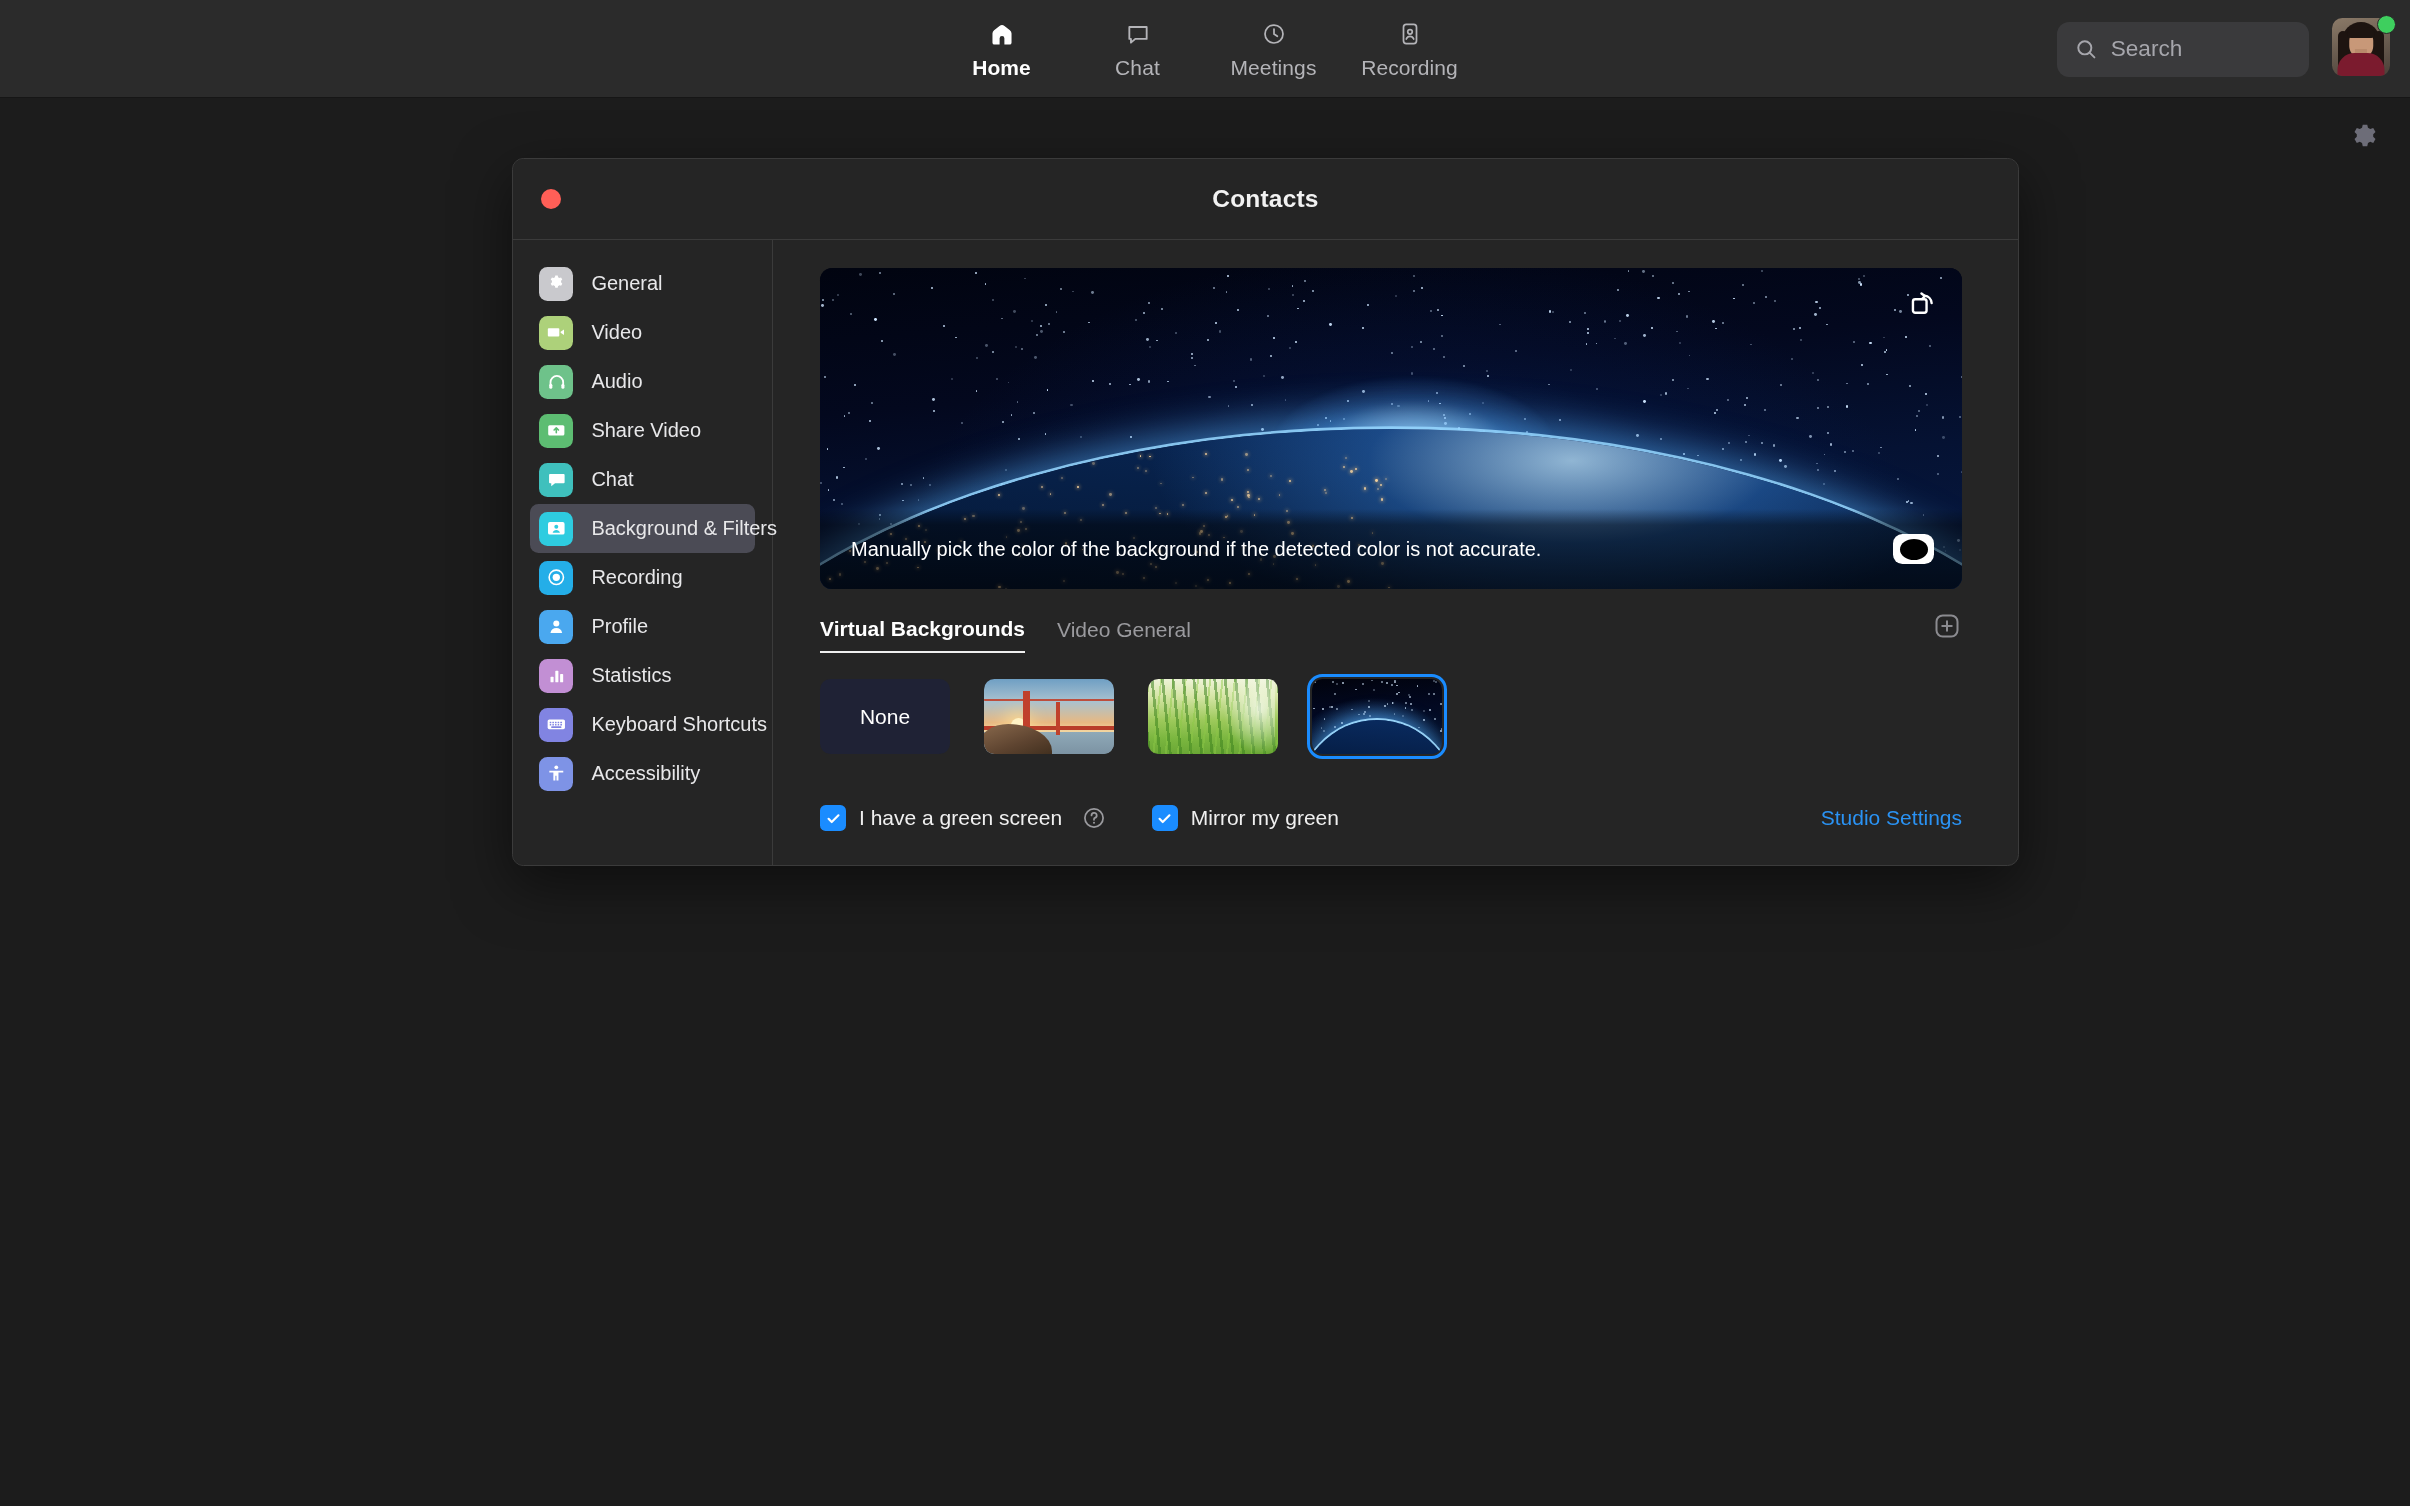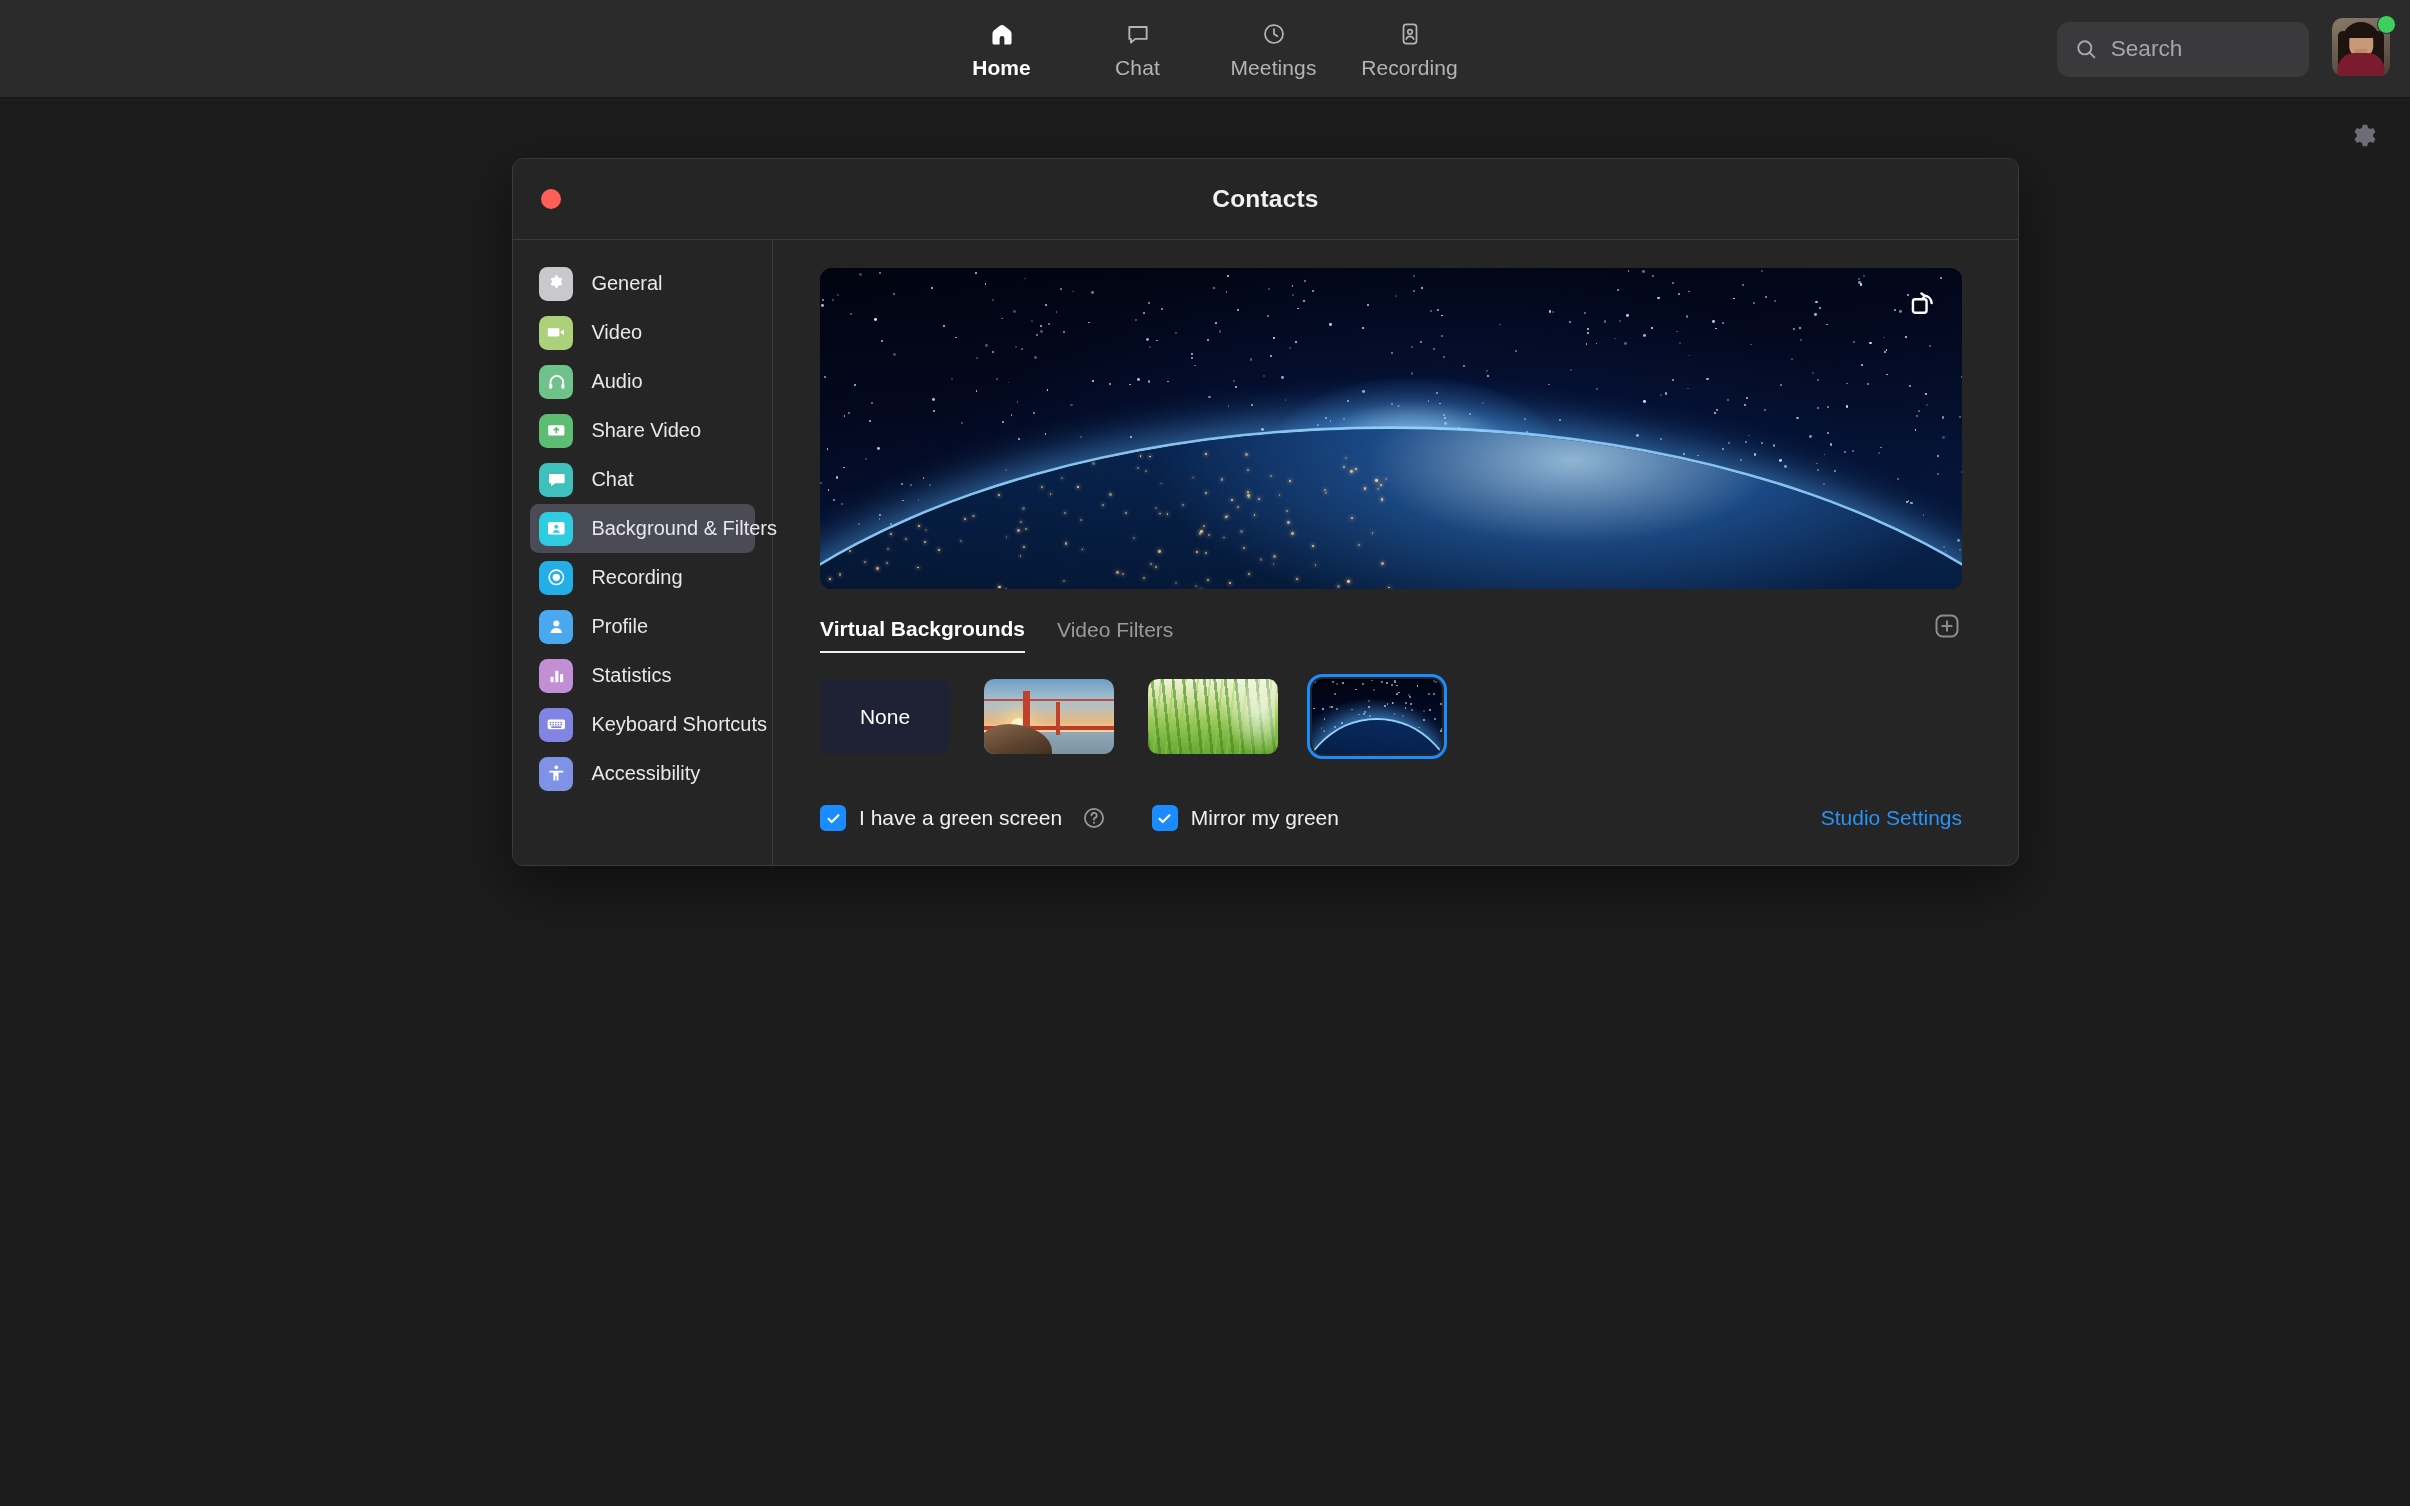--- a/index.html
+++ b/index.html
@@ -1074,25 +1074,31 @@
         </div>
 
         <div class="rotate-btn">
           <svg width="34" height="34" viewBox="0 0 24 24" fill="none" stroke="#ffffff" stroke-width="1.7" stroke-linecap="round" stroke-linejoin="round">
             <rect x="4.2" y="8.6" width="9.6" height="9.6" rx="1.6"></rect>
             <path d="M12.4 6.2a5.6 5.6 0 0 1 5 5.2"></path>
             <path d="M10.2 4.6l2.4 1.7-1.9 2.2"></path>
           </svg>
         </div>
 
+        <div class="tooltip-bar">
+          <div class="tooltip-text">Manually pick the color of the background if the detected color is not accurate.</div>
+          <div class="swatch-btn">
+            <div class="swatch-in"></div>
+          </div>
+        </div>
       </div>
 
       <div class="tabs-row">
         <div class="tab active">Virtual Backgrounds</div>
-        <div class="tab">Video Filters</div>
+        <div class="tab">Video General</div>
         <div class="add-btn">
           <svg width="30" height="30" viewBox="0 0 24 24" fill="none" stroke="#8b8b90" stroke-width="1.6" stroke-linecap="round">
             <rect x="3.6" y="3.6" width="16.8" height="16.8" rx="5"></rect>
             <path d="M12 8.2v7.6M8.2 12h7.6"></path>
           </svg>
         </div>
       </div>
 
       <div class="thumbs">
 

